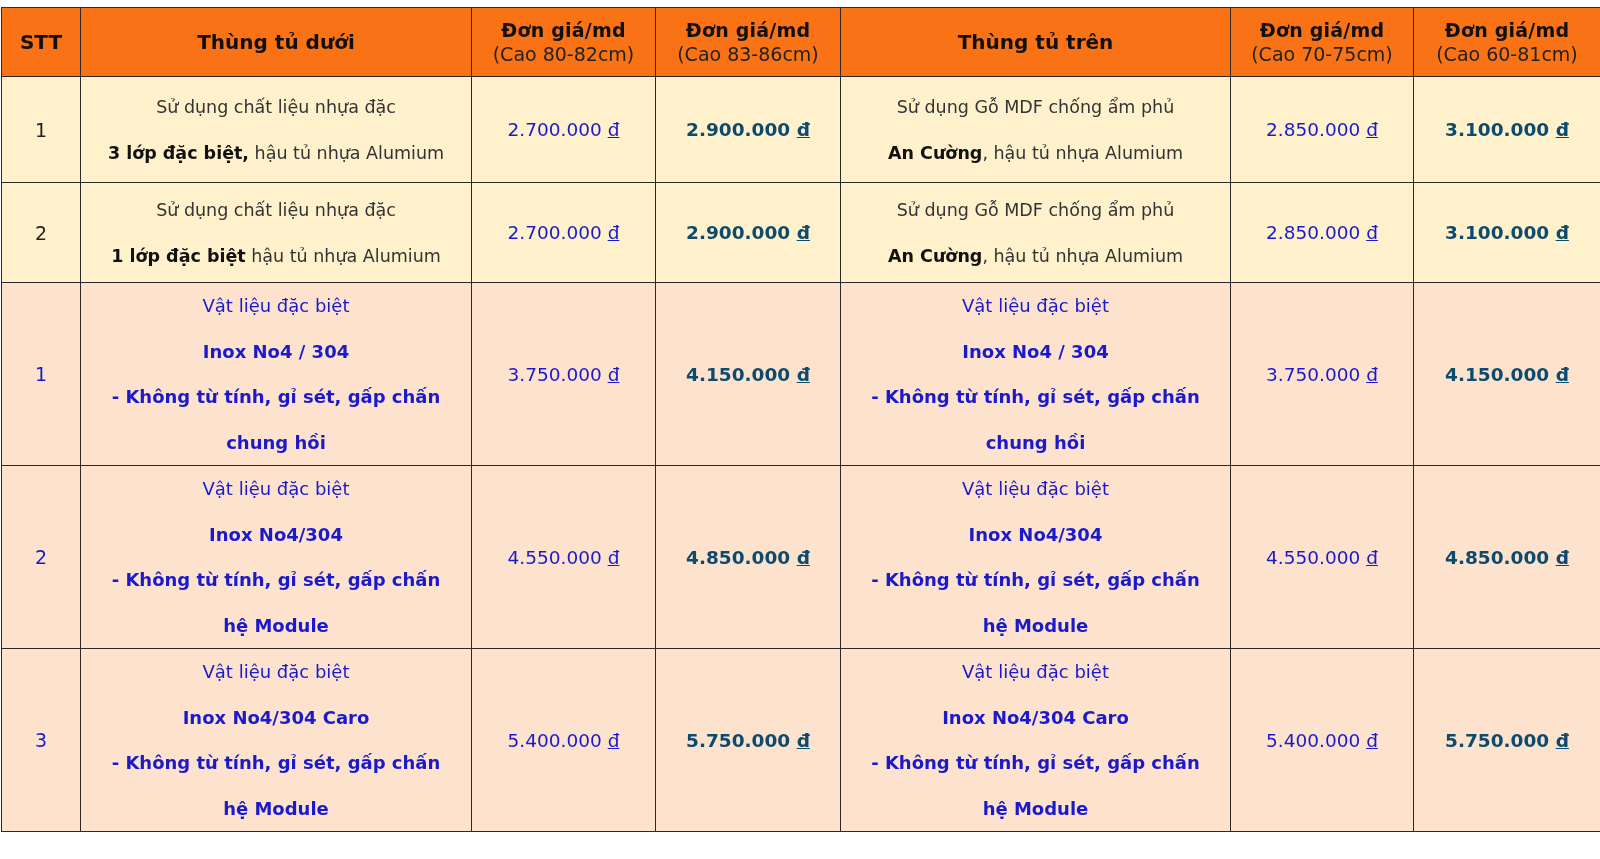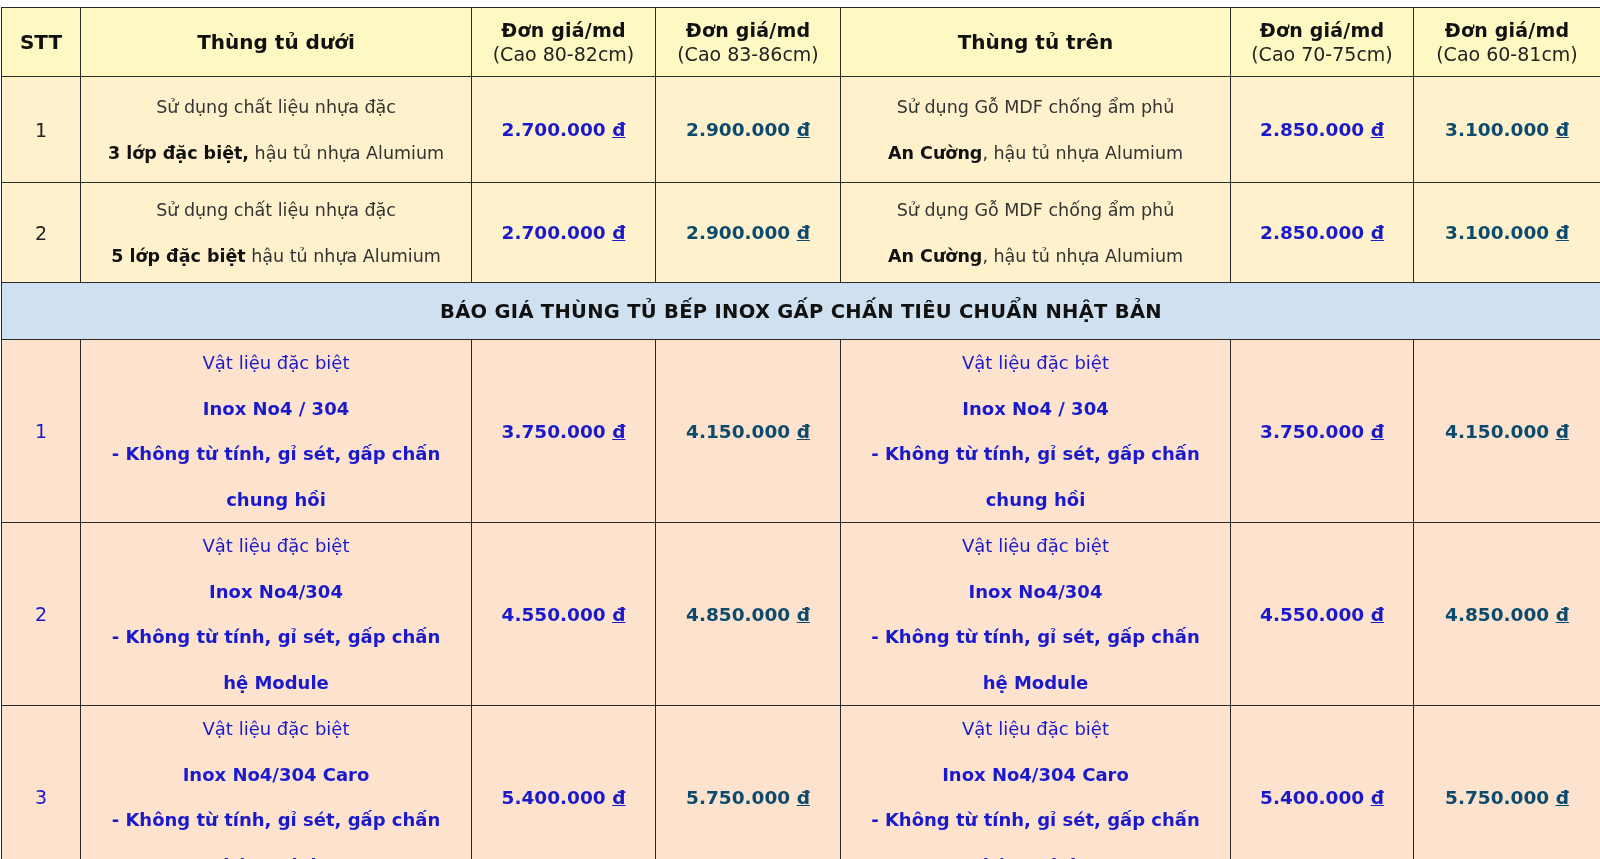--- a/index.html
+++ b/index.html
@@ -4,29 +4,29 @@
 <style>
   html, body { margin:0; padding:0; background:#ffffff; }
   body { width:1600px; height:859px; overflow:hidden; position:relative; font-family:"DejaVu Sans", sans-serif; }
   table.price {
     position:absolute; left:1px; top:7px; width:1599px;
     border-collapse:collapse; table-layout:fixed;
   }
   table.price td, table.price th {
     border:1.5px solid #2a2a2a; text-align:center; vertical-align:middle; padding:0;
   }
-  .hdr th { background:#fef9c3; height:68px; color:#111; }
+  .hdr th { background:#f97316; height:68px; color:#111; }
   .hdr .h-main { font-weight:bold; font-size:20px; }
   .hdr .h-price-top { font-weight:bold; font-size:19px; display:block; line-height:24px; letter-spacing:0.2px; }
   .hdr .h-price-sub { font-weight:normal; font-size:19px; display:block; line-height:24px; color:#222; }
   .plastic td { background:#fff1cc; }
   .plastic .stt { font-size:19px; color:#222; }
   .plastic .desc { font-size:17.5px; color:#333; line-height:46px; }
   .plastic .desc b { color:#111; }
-  .price-blue { color:#1a1acc; font-weight:bold; font-size:18.5px; }
+  .price-blue { color:#1a1acc; font-weight:normal; font-size:18.5px; }
   .price-black { color:#0c4a6e; font-weight:bold; font-size:18.5px; }
   .dong { text-decoration:underline; }
   .section td { background:#cfe0f1; height:56px; font-weight:bold; font-size:19.5px; color:#111; vertical-align:top; padding-top:4px; letter-spacing:0.3px; }
   .inox td { background:#fde3cd; }
   .inox .stt { font-size:19px; color:#1a1acc; }
   .inox .desc { color:#1a1acc; font-size:18px; line-height:45.5px; }
   .inox .desc .light { font-weight:normal; }
   .inox .desc .strong { font-weight:bold; display:block; }
   .inox .desc .light { display:block; }
 </style>
@@ -79,35 +79,32 @@
       <div><b>An Cường</b><span>, hậu tủ nhựa Alumium</span></div>
     </td>
     <td class="price-blue"><span>2.850.000 </span><span class="dong">đ</span></td>
     <td class="price-black"><span>3.100.000 </span><span class="dong">đ</span></td>
   </tr>
 
   <tr class="plastic" style="height:100px">
     <td class="stt">2</td>
     <td class="desc">
       <div>Sử dụng chất liệu nhựa đặc</div>
-      <div><b>5 lớp đặc biệt</b><span> hậu tủ nhựa Alumium</span></div>
+      <div><b>1 lớp đặc biệt</b><span> hậu tủ nhựa Alumium</span></div>
     </td>
     <td class="price-blue"><span>2.700.000 </span><span class="dong">đ</span></td>
     <td class="price-black"><span>2.900.000 </span><span class="dong">đ</span></td>
     <td class="desc">
       <div>Sử dụng Gỗ MDF chống ẩm phủ</div>
       <div><b>An Cường</b><span>, hậu tủ nhựa Alumium</span></div>
     </td>
     <td class="price-blue"><span>2.850.000 </span><span class="dong">đ</span></td>
     <td class="price-black"><span>3.100.000 </span><span class="dong">đ</span></td>
   </tr>
 
-  <tr class="section">
-    <td colspan="7">BÁO GIÁ THÙNG TỦ BẾP INOX GẤP CHẤN TIÊU CHUẨN NHẬT BẢN</td>
-  </tr>
 
   <tr class="inox" style="height:167px">
     <td class="stt">1</td>
     <td class="desc">
       <span class="light">Vật liệu đặc biệt</span>
       <span class="strong">Inox No4 / 304</span>
       <span class="strong">- Không từ tính, gỉ sét, gấp chấn</span>
       <span class="strong">chung hồi</span>
     </td>
     <td class="price-blue"><span>3.750.000 </span><span class="dong">đ</span></td>

